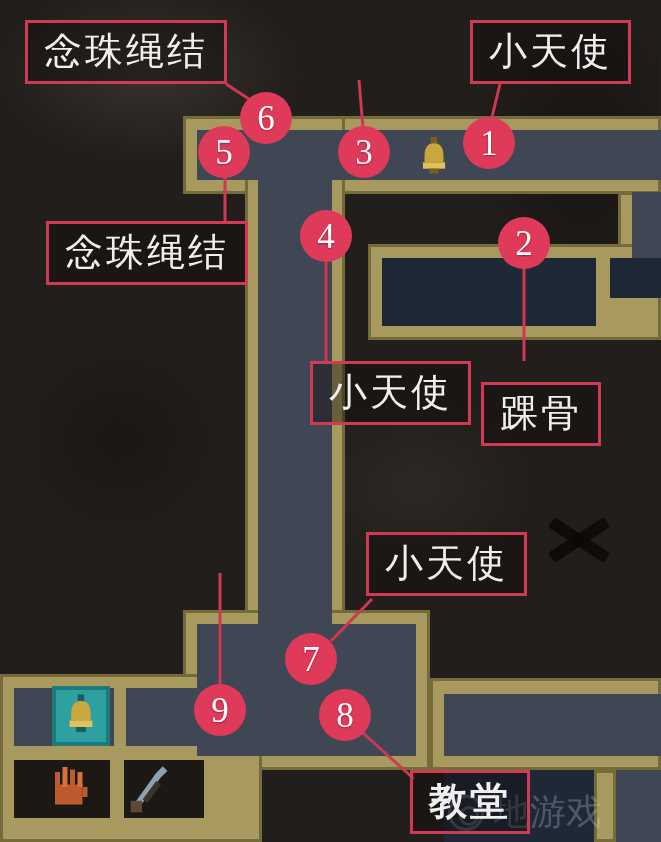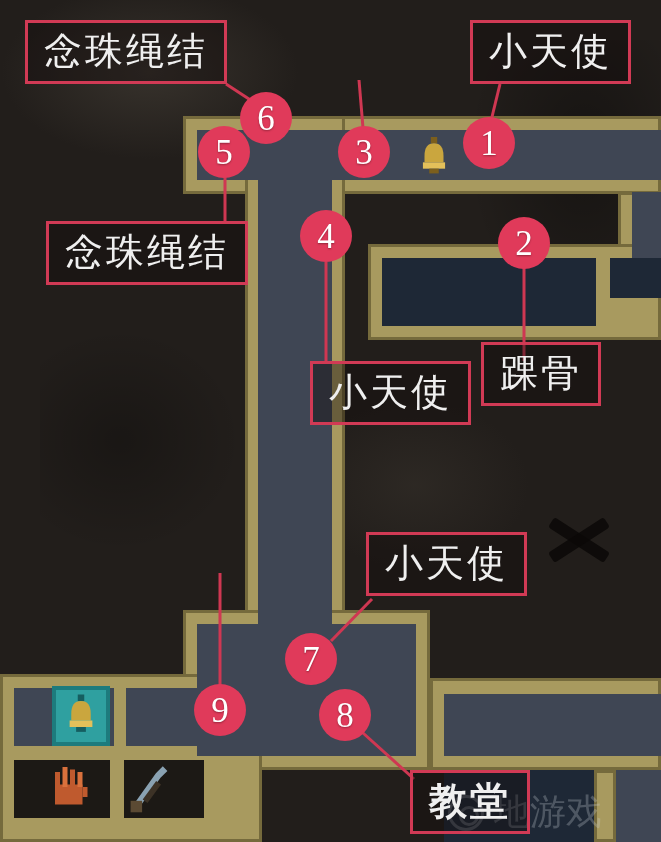--- a/index.html
+++ b/index.html
@@ -130,17 +130,17 @@
   <div class="marker" style="left:300px;top:210px;">4</div>
   <div class="marker" style="left:498px;top:217px;">2</div>
   <div class="marker" style="left:285px;top:633px;">7</div>
   <div class="marker" style="left:194px;top:684px;">9</div>
   <div class="marker" style="left:319px;top:689px;">8</div>
 
   <div class="label-box" style="left:25px;top:20px;">念珠绳结</div>
   <div class="label-box" style="left:470px;top:20px;">小天使</div>
   <div class="label-box" style="left:46px;top:221px;">念珠绳结</div>
   <div class="label-box" style="left:310px;top:361px;">小天使</div>
-  <div class="label-box" style="left:481px;top:342px;text-align:center;">踝骨</div>
+  <div class="label-box" style="left:481px;top:382px;text-align:center;">踝骨</div>
   <div class="label-box" style="left:366px;top:532px;">小天使</div>
   <div class="label-box" style="left:410px;top:770px;font-weight:bold;">教堂</div>
 
 </div>
 
 </body></html>

